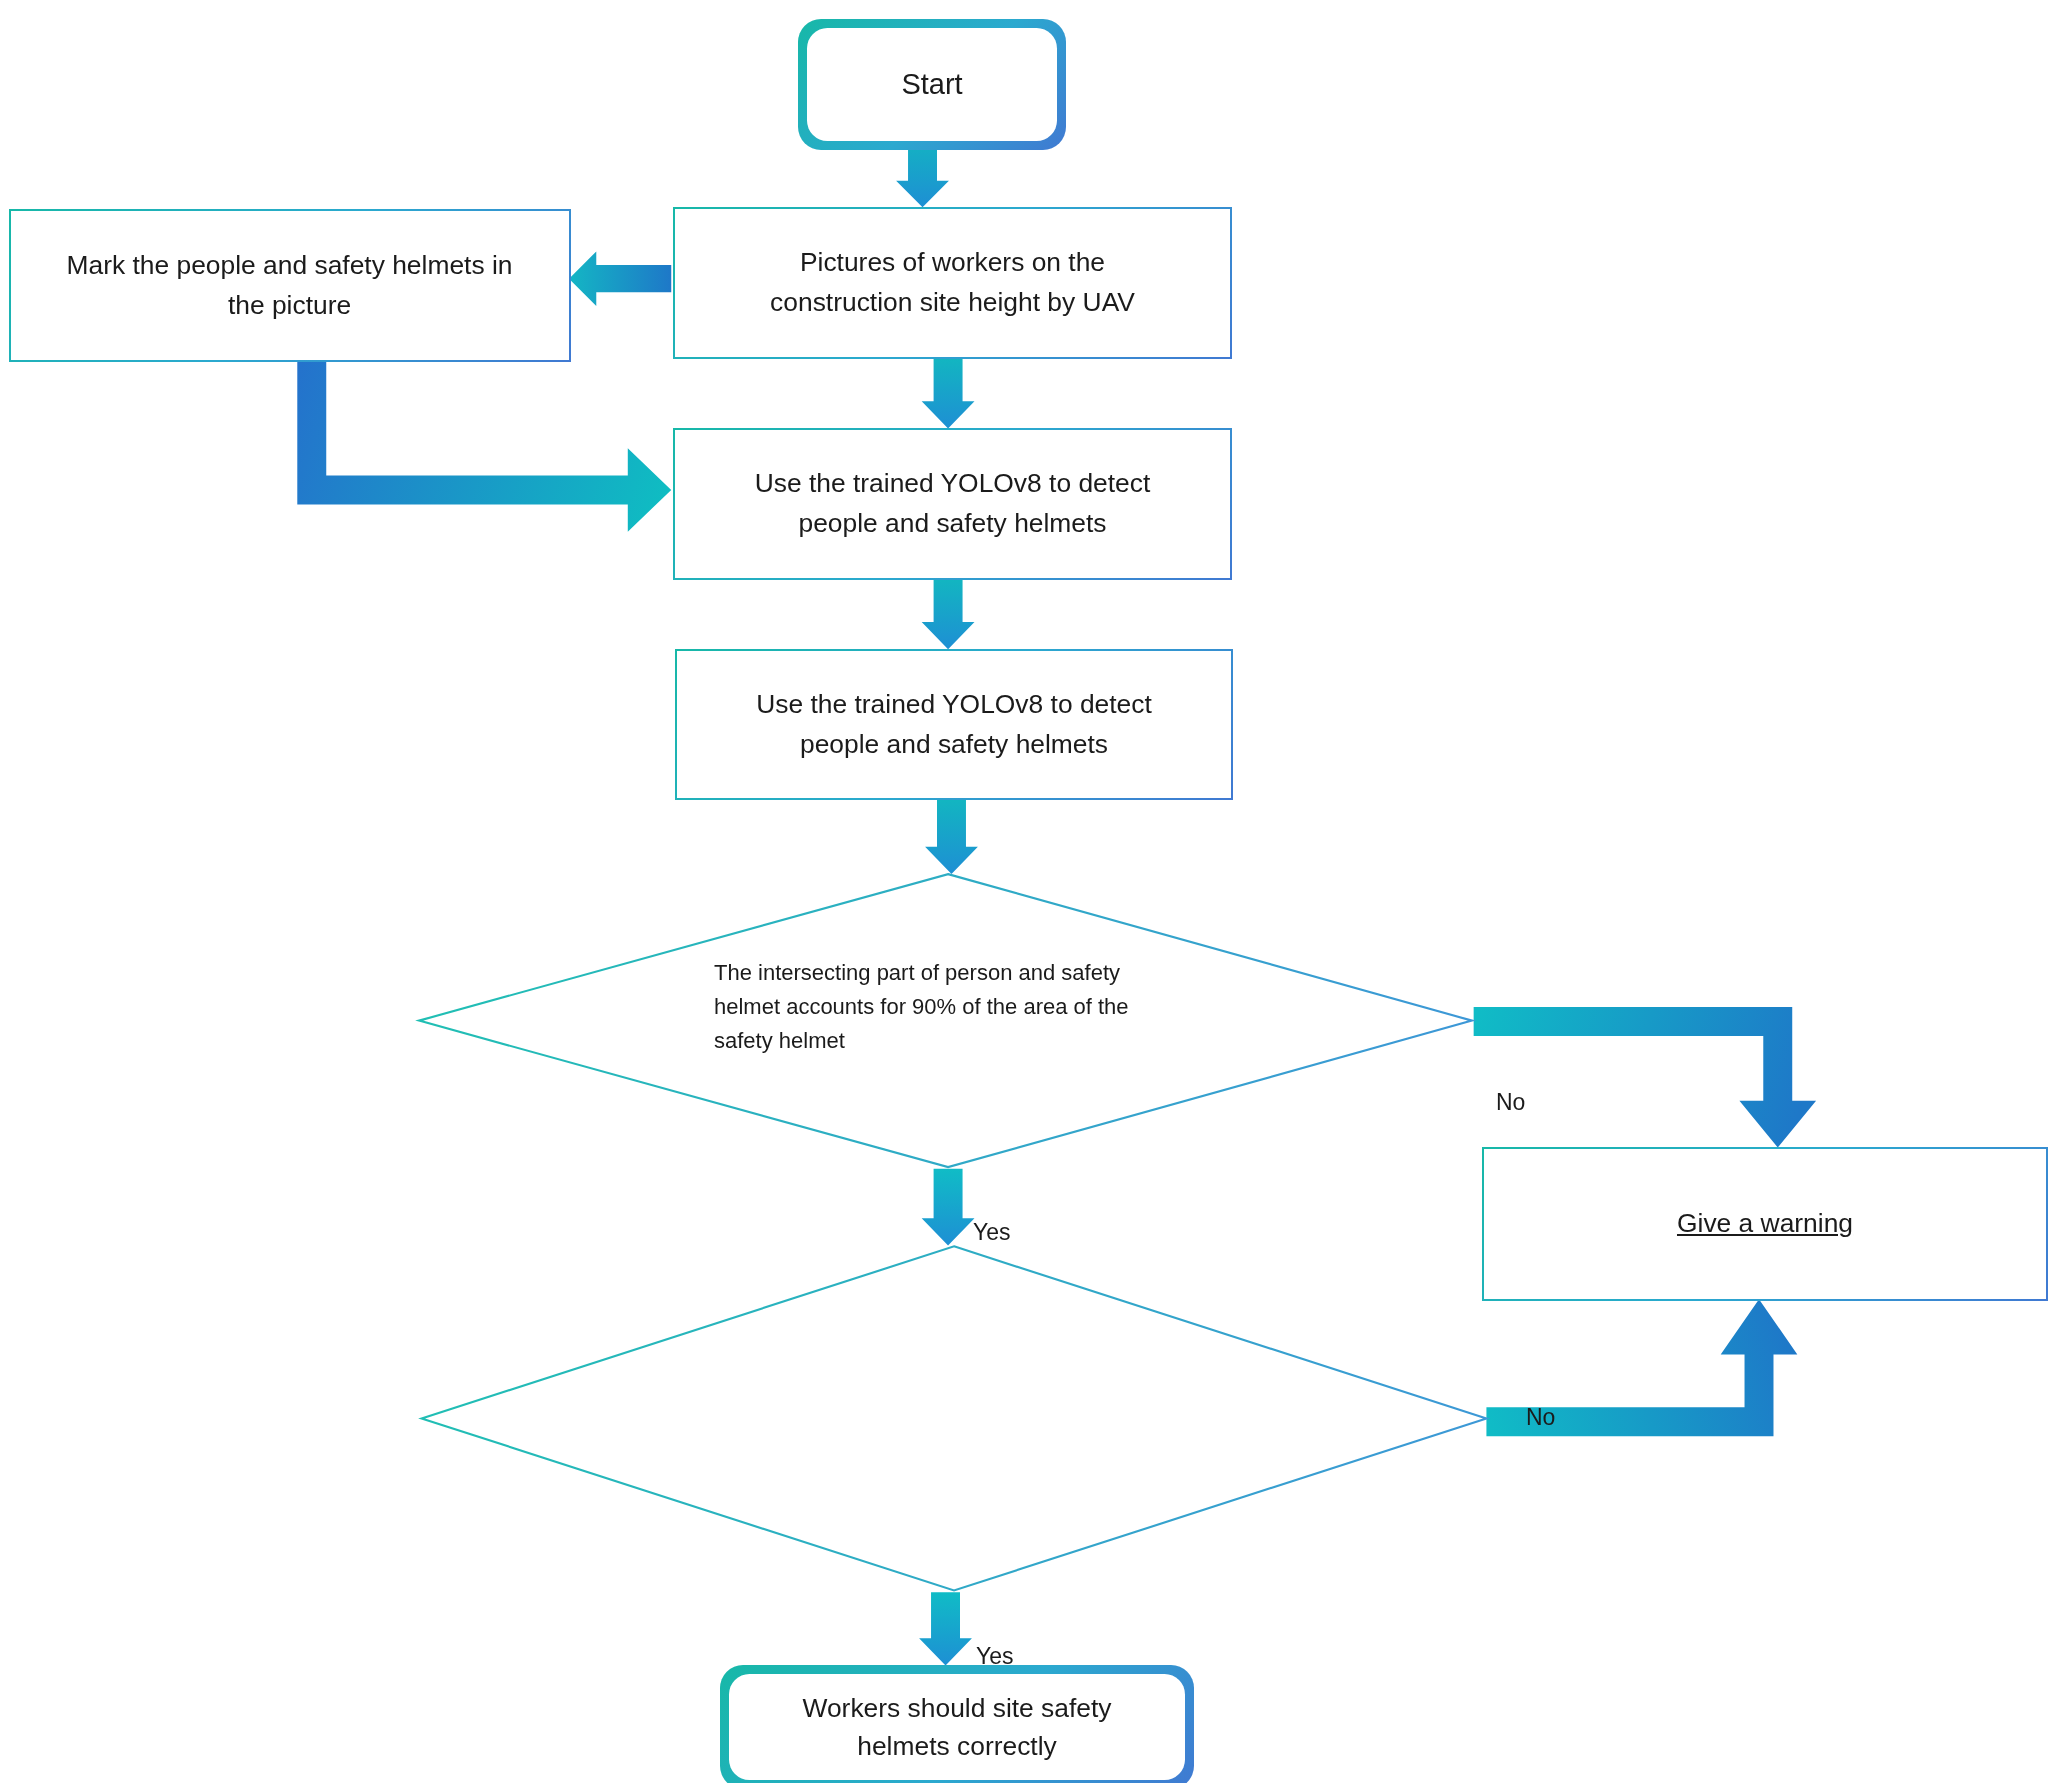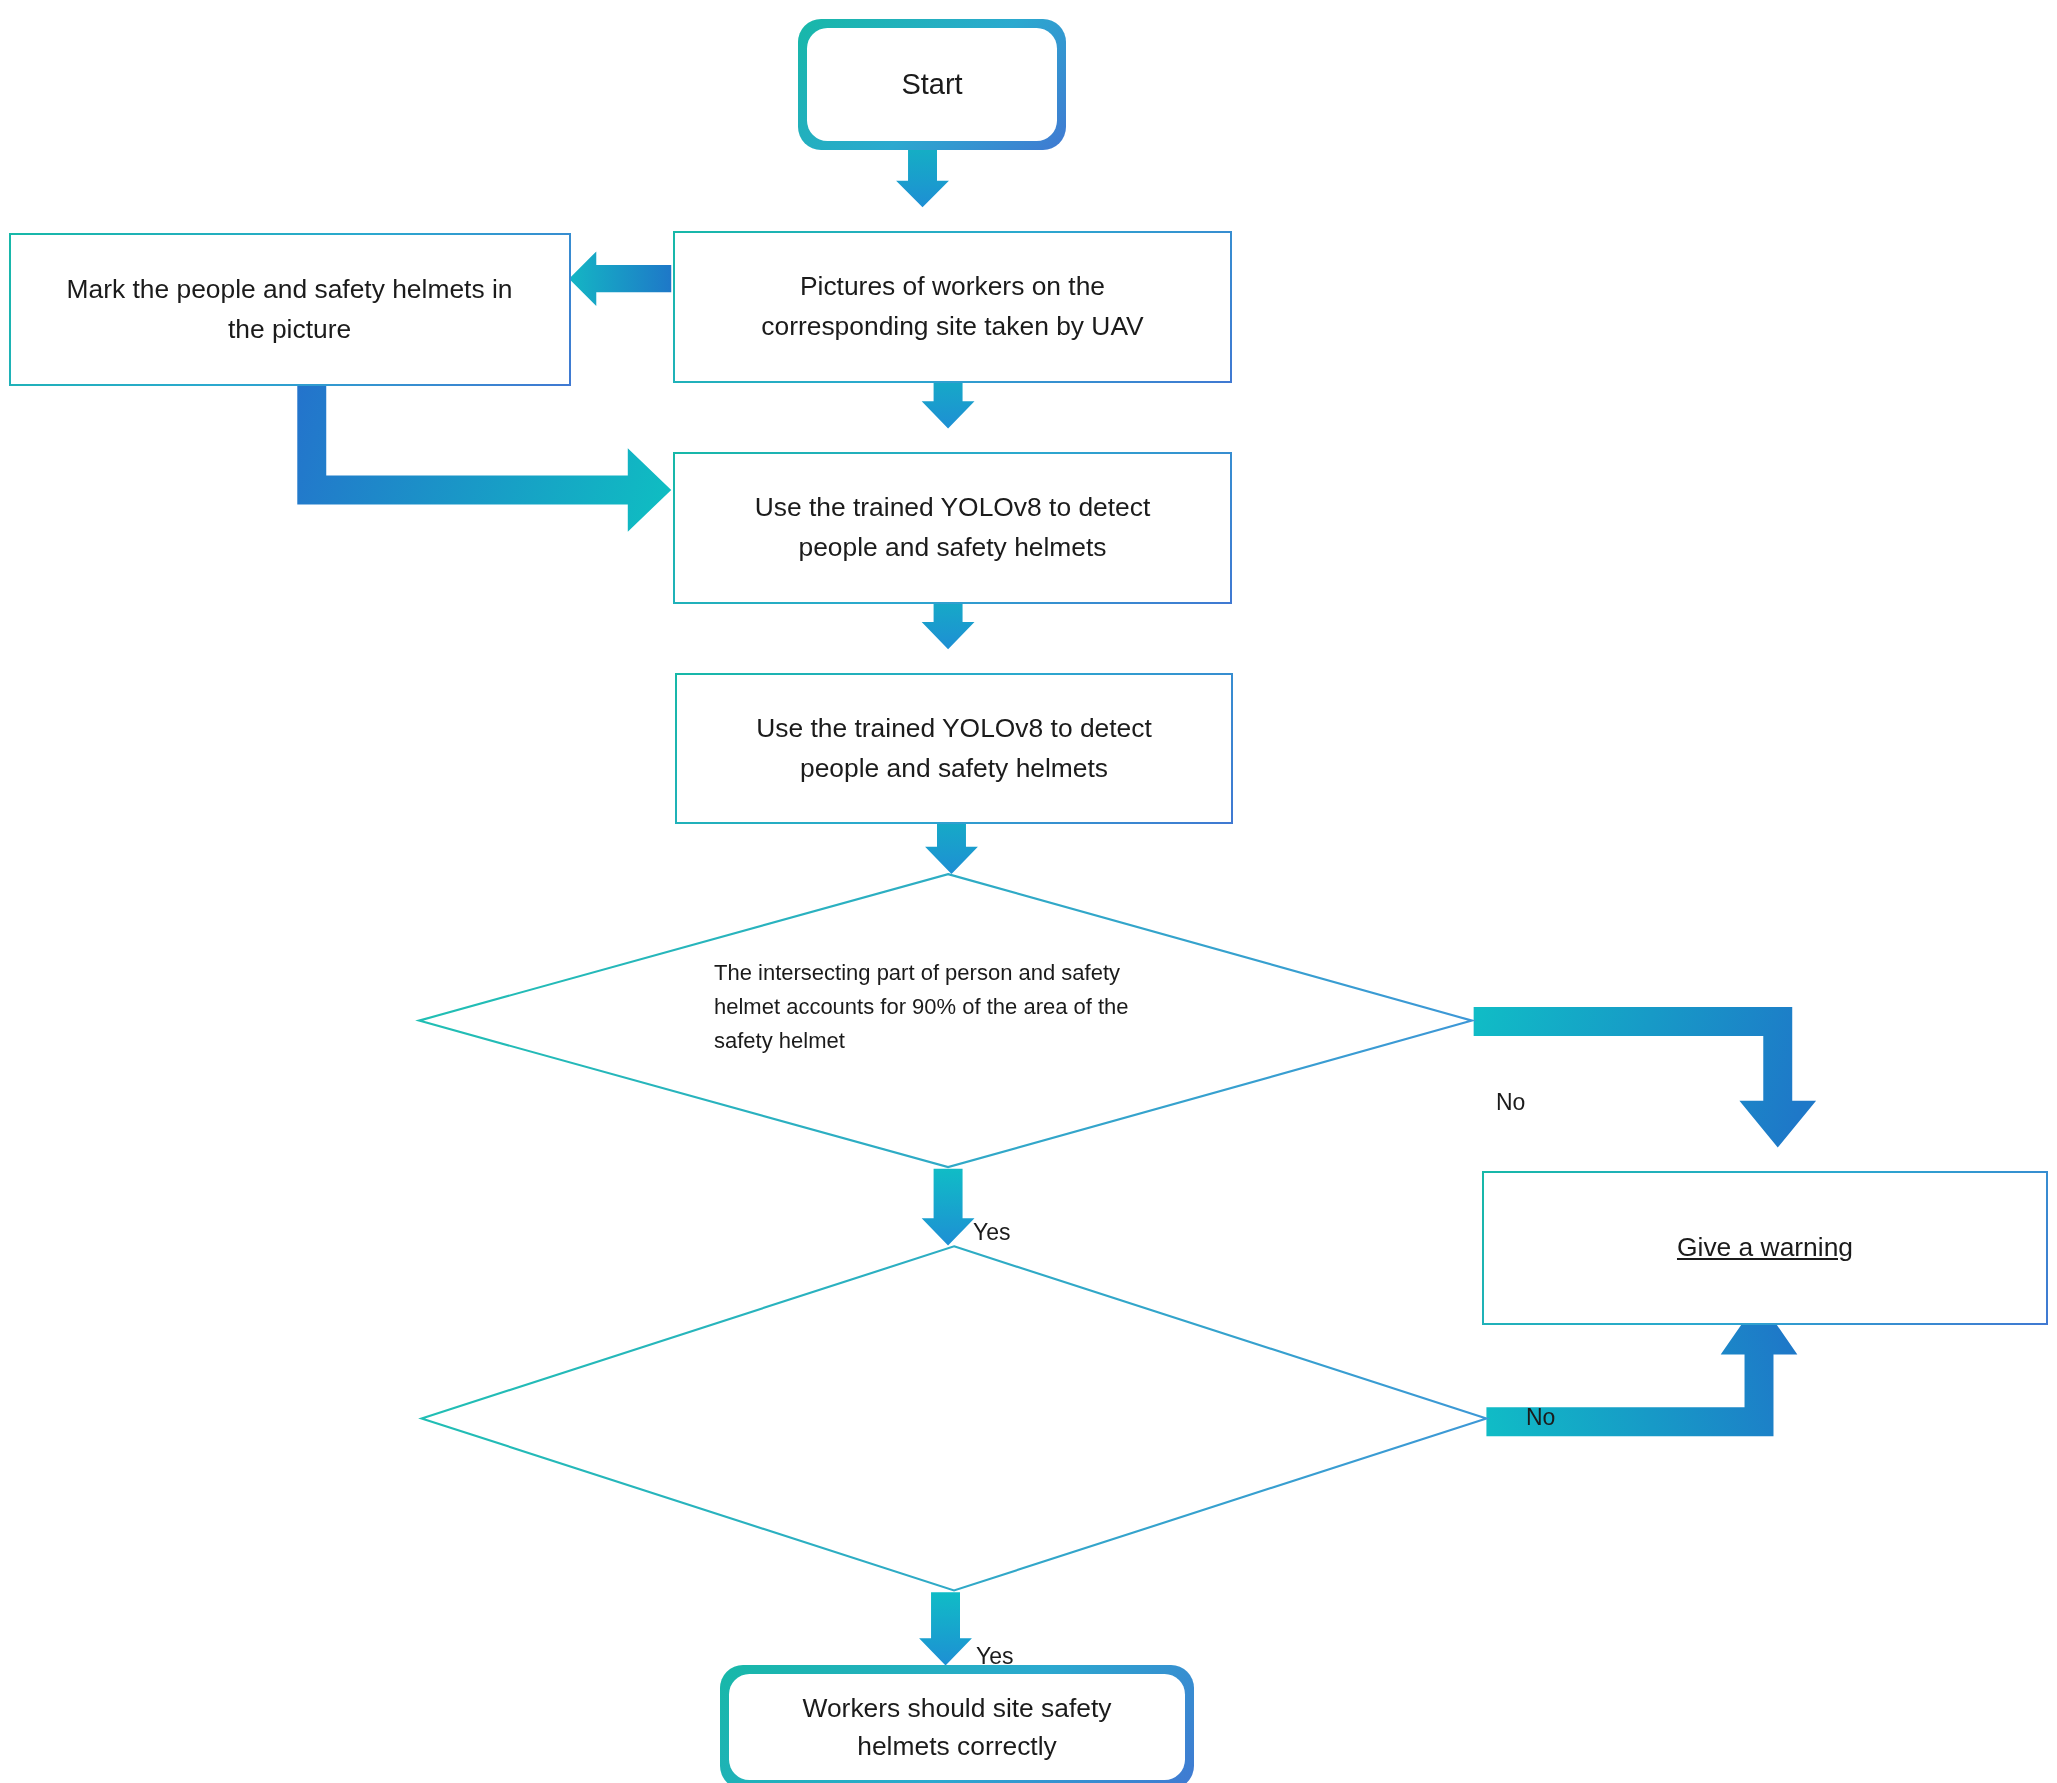--- a/index.html
+++ b/index.html
@@ -21,21 +21,20 @@
   .node {
     position: absolute;
     z-index: 2;
     display: flex;
     align-items: center;
     justify-content: center;
     text-align: center;
     background: #ffffff;
     font-size: 26.4px;
     line-height: 1.5;
-    margin-top: 24px;
   }
   .rect-node {
     border: 2.6px solid;
     border-image: linear-gradient(135deg, #17b8a8, #2ba9cf 50%, #4079d2) 1;
   }
   .round-wrap {
     position: absolute;
     z-index: 2;
     background: linear-gradient(135deg, #17b8a8, #2ba9cf 55%, #4079d2);
     border-radius: 23px;
@@ -142,21 +141,21 @@
 
     <polygon points="1113,1026 1728,1198 1113,1370 492,1198" fill="#ffffff" stroke="url(#gDia1)" stroke-width="2.5"></polygon>
     <polygon points="1120,1463 1745,1665 1120,1867 495,1665" fill="#ffffff" stroke="url(#gDia2)" stroke-width="2.5"></polygon>
   </svg>
 
   <div class="round-wrap" style="left:798px; top:19px; width:250px; height:113px;">
     <div class="round-inner">Start</div>
   </div>
 
   <div class="node rect-node" style="left:673px; top:207px; width:555px; height:148px;">
-    <span class="txt" style="width:443px;">Pictures of workers on the corresponding site taken by UAV</span>
+    <span class="txt" style="width:443px;">Pictures of workers on the construction site height by UAV</span>
   </div>
 
   <div class="node rect-node" style="left:8.5px; top:209px; width:558px; height:149px;">
     <span class="txt" style="width:477px;">Mark the people and safety helmets in the picture</span>
   </div>
 
   <div class="node rect-node" style="left:673px; top:428px; width:555px; height:148px;">
     <span class="txt" style="width:460px;">Use the trained YOLOv8 to detect people and safety helmets</span>
   </div>
 

